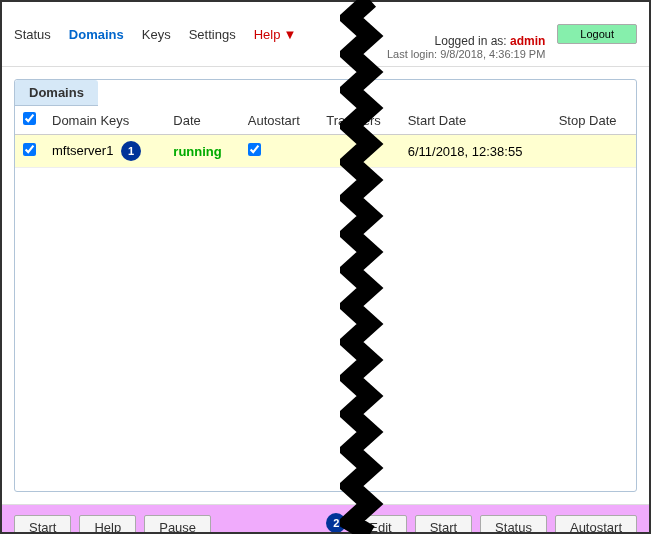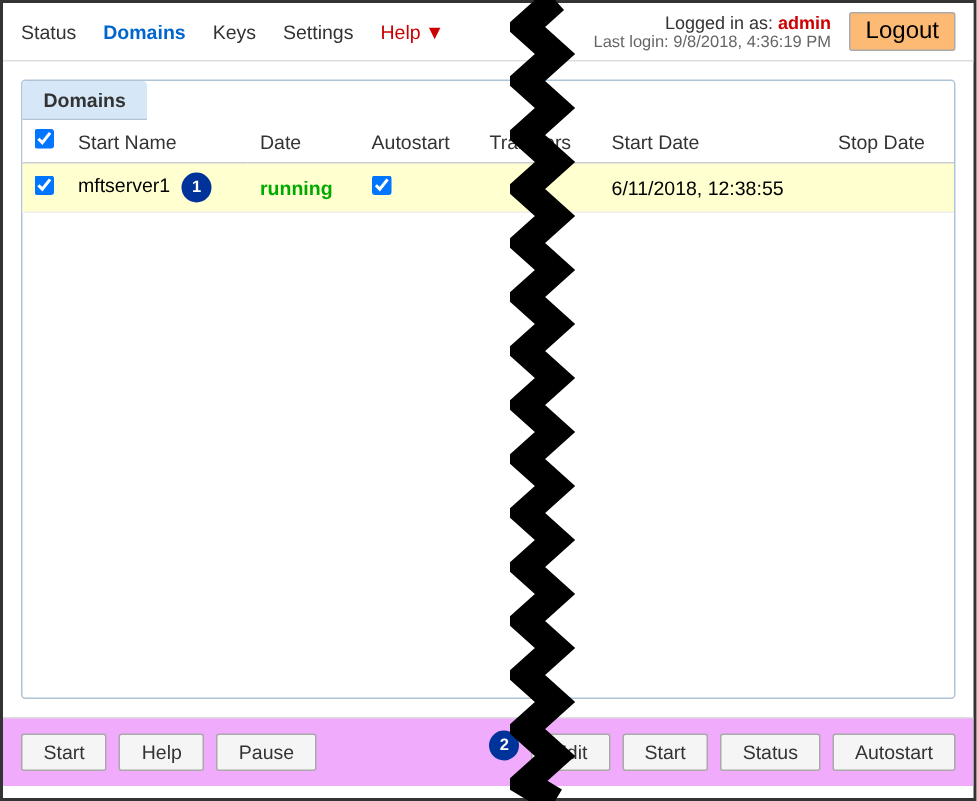--- a/index.html
+++ b/index.html
@@ -47,35 +47,36 @@
     }
     .header-right {
       display: flex;
       align-items: center;
       gap: 12px;
     }
     .login-info {
       text-align: right;
       font-size: 12px;
       color: #333;
+      margin-top: 26px;
     }
     .login-info .admin-name {
       color: #cc0000;
       font-weight: bold;
     }
     .login-info .last-login {
       color: #666;
       font-size: 11px;
     }
     .logout-btn {
       border: 1px solid #aaa;
-      background: #fdba74;
-      padding: 3px 10px;
-      cursor: pointer;
-      font-size: 16px;
+      background: #86efac;
+      padding: 3px 22px;
+      cursor: pointer;
+      font-size: 11px;
       border-radius: 2px;
     }
 
     
     .main-content {
       padding: 12px;
       height: calc(534px - 45px - 52px);
     }
 
     
@@ -222,21 +223,21 @@
 
 <div class="main-content">
   <div class="domains-panel">
     <div class="panel-tab">Domains</div>
     <table class="domains-table">
       <thead>
         <tr>
           <th class="cb-header">
             <input type="checkbox" checked="" style="">
           </th>
-          <th>Start Name</th>
+          <th>Domain Keys</th>
           <th>Date</th>
           <th>Autostart</th>
           <th>Transfers</th>
           <th>Start Date</th>
           <th>Stop Date</th>
         </tr>
       </thead>
       <tbody>
         <tr class="row-selected">
           <td>

